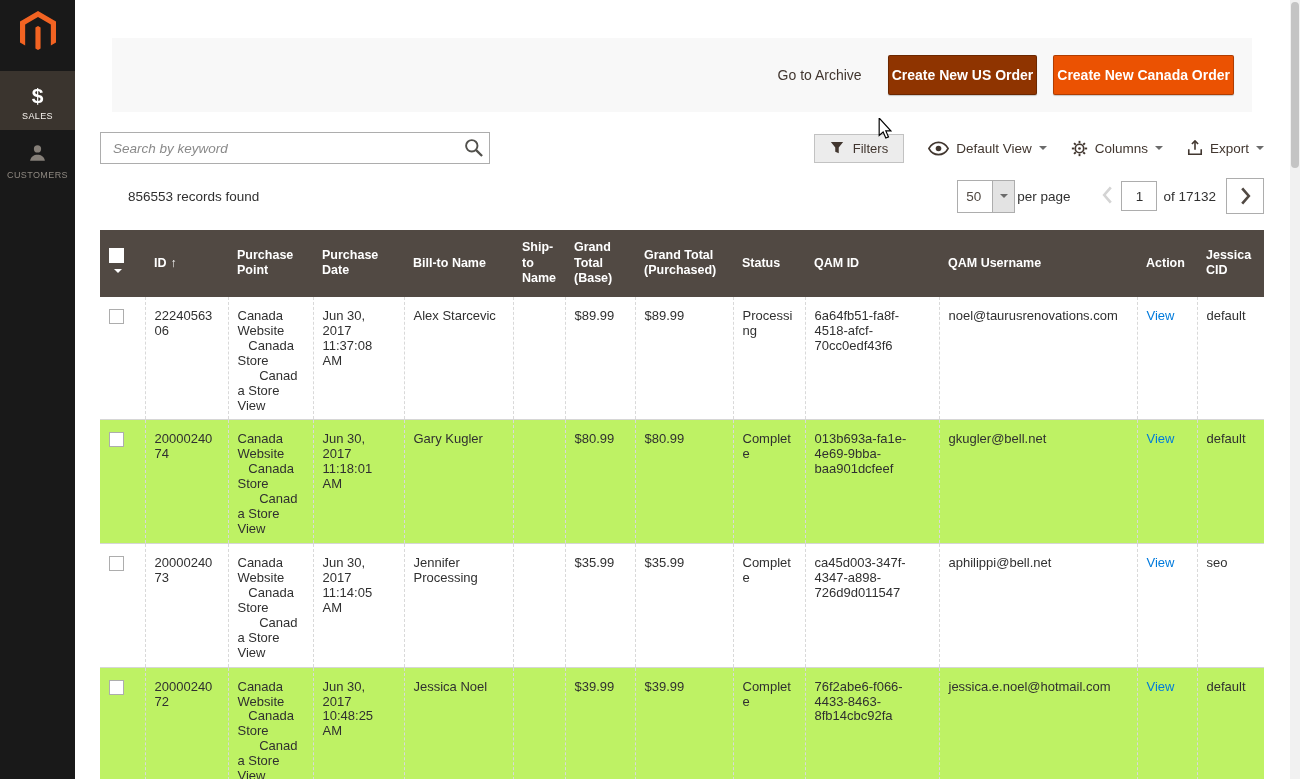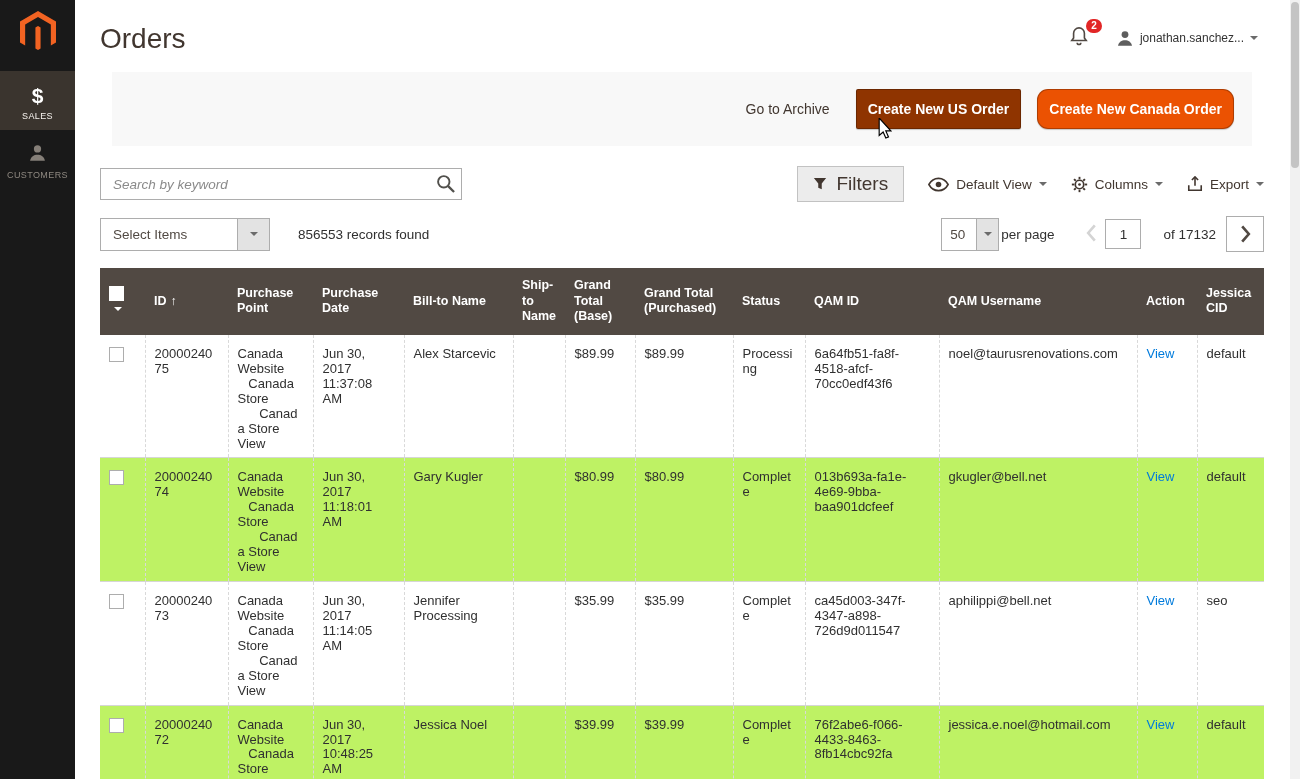--- a/index.html
+++ b/index.html
@@ -24,51 +24,51 @@
   .header-right{display:flex;align-items:center;gap:20px;margin-top:4px;margin-right:6px;}
   .notif{position:relative;cursor:pointer;padding-right:8px;}
   .badge{position:absolute;top:-7px;right:-6px;background:var(--badge-red,#e22626);color:#fff;
     font-size:10px;font-weight:bold;border-radius:9px;padding:1px 5px;line-height:12px;}
   .user{display:flex;align-items:center;gap:6px;cursor:pointer;font-size:12px;color:#333;}
   .caret{width:0;height:0;border-left:4px solid transparent;border-right:4px solid transparent;border-top:4px solid #6b6b6b;display:inline-block;}
   
   .page-actions{margin:16px 12px 0 12px;height:74px;background:#f8f8f8;
     display:flex;align-items:center;justify-content:flex-end;gap:16px;padding-right:18px;}
   .archive-link{font-size:14px;color:var(--text-dark,#41362f);cursor:pointer;margin-right:10px;text-decoration:none;}
-  .btn{font-size:14px;font-weight:bold;color:#fff;padding:11px 11px;border-radius:2px;cursor:pointer;border:1px solid rgba(0,0,0,.25);box-shadow:0 1px 1px rgba(0,0,0,.2);}
+  .btn{font-size:14px;font-weight:bold;color:#fff;padding:11px 3px;border-radius:2px;cursor:pointer;border:1px solid rgba(0,0,0,.25);box-shadow:0 1px 1px rgba(0,0,0,.2);}
   .btn.dark{background:var(--button-dark,#8f3400);}
-  .btn.orange{background:var(--brand-orange,#eb5202);border-radius:11px;}
+  .btn.orange{background:var(--brand-orange,#eb5202);}
   
   .grid-toolbar{margin-top:20px;display:flex;justify-content:space-between;align-items:center;}
-  .search-wrap{position:relative;width:362px;}
+  .search-wrap{position:relative;width:390px;}
   .search-input{width:100%;height:32px;border:1px solid #adadad;padding:0 38px 0 12px;font-size:13.5px;
     font-family:"Liberation Sans",sans-serif;color:#303030;}
   .search-input::placeholder{font-style:italic;color:#8a8a8a;}
   .search-btn{position:absolute;right:7px;top:6px;background:none;border:none;padding:0;cursor:pointer;}
   .toolbar-right{display:flex;align-items:center;gap:24px;}
   .filters-btn{display:flex;align-items:center;gap:9px;background:#ececec;border:1px solid #c2c2c2;
-    padding:6px 15px;font-size:19px;color:var(--text-dark,#41362f);cursor:pointer;font-weight:400;}
+    padding:6px 15px;font-size:13px;color:var(--text-dark,#41362f);cursor:pointer;font-weight:400;}
   .tb-control{display:flex;align-items:center;gap:7px;font-size:13.5px;color:var(--text-dark,#41362f);cursor:pointer;}
   
   .grid-controls{margin-top:14px;display:flex;justify-content:space-between;align-items:center;}
   .gc-left{display:flex;align-items:center;}
   .fake-select{height:33px;background:#fff;border:1px solid #adadad;display:flex;align-items:stretch;cursor:pointer;}
   .fake-select .sel-value{display:flex;align-items:center;padding:0 12px;font-size:13.5px;color:#514943;}
   .fake-select .sel-caret{width:32px;border-left:1px solid #adadad;background:#e3e3e3;display:flex;align-items:center;justify-content:center;}
   .select-items{width:170px;}
   .per-page-select{width:58px;}
   .per-page-select .sel-value{flex:1;justify-content:flex-start;padding:0 8px;}
   .per-page-select .sel-caret{width:22px;}
   .records{margin-left:28px;font-size:13.5px;color:#303030;}
   .gc-right{display:flex;align-items:center;gap:2px;}
   .per-page-label{font-size:13.5px;color:#303030;margin-right:24px;}
   .page-prev{background:none;border:none;cursor:default;padding:0 6px;}
   .page-input{width:36px;height:30px;border:1px solid #adadad;text-align:center;font-size:13.5px;color:#303030;
     font-family:"Liberation Sans",sans-serif;}
-  .page-total{font-size:13.5px;color:#303030;margin:0 8px 0 20px;text-align:right;}
+  .page-total{font-size:13.5px;color:#303030;margin:0 8px 0 4px;text-align:right;}
   .page-next{width:38px;height:36px;background:#fff;border:1px solid #adadad;cursor:pointer;display:flex;align-items:center;justify-content:center;}
   
   .orders-table{width:1164px;border-collapse:collapse;table-layout:fixed;margin-top:16px;}
   .orders-table thead th{background:var(--header-dark,#514943);color:#fff;font-size:12.5px;font-weight:bold;
     text-align:left;vertical-align:middle;padding:10px 9px;line-height:1.25;}
   .sort-arrow{margin-left:4px;font-size:12px;}
   .hdr-checkbox{display:inline-block;width:15px;height:15px;background:#fff;border:1px solid #fff;vertical-align:middle;cursor:pointer;}
   .hdr-caret{width:0;height:0;border-left:4px solid transparent;border-right:4px solid transparent;border-top:4px solid #fff;
     display:inline-block;margin-left:5px;vertical-align:middle;cursor:pointer;}
   .orders-table tbody td{vertical-align:top;padding:12px 9px 6px;font-size:13px;color:#303030;line-height:1.15;
@@ -104,40 +104,20 @@
             <circle cx="10" cy="6.2" r="3.8" fill="#857f78"></circle>
             <path d="M2.2 18.6c.8-4.2 4.1-6.2 7.8-6.2s7 2 7.8 6.2z" fill="#857f78"></path>
           </svg>
       </span>
       <span class="nav-label">CUSTOMERS</span>
     </div>
   </aside>
 
   <div class="main">
 
-    <div class="page-header">
-      <h1 class="page-title">Orders</h1>
-      <div class="header-right">
-        <div class="notif">
-          <svg width="18" height="20" viewBox="0 0 20 22">
-            <path d="M10 2a6 6 0 0 0-6 6v5.2L2 16h16l-2-2.8V8a6 6 0 0 0-6-6z" fill="none" stroke="#514943" stroke-width="1.8"></path>
-            <path d="M8 18.5a2 2 0 0 0 4 0" fill="none" stroke="#514943" stroke-width="1.8"></path>
-          </svg>
-          <span class="badge">2</span>
-        </div>
-        <div class="user">
-          <svg width="18" height="18" viewBox="0 0 20 20">
-            <circle cx="10" cy="6.2" r="3.8" fill="#5e5e5e"></circle>
-            <path d="M2.2 18.6c.8-4.2 4.1-6.2 7.8-6.2s7 2 7.8 6.2z" fill="#5e5e5e"></path>
-          </svg>
-          <span>jonathan.sanchez...</span>
-          <span class="caret"></span>
-        </div>
-      </div>
-    </div>
 
     <div class="page-actions">
       <a class="archive-link" href="#">Go to Archive</a>
       <button class="btn dark">Create New US Order</button>
       <button class="btn orange">Create New Canada Order</button>
     </div>
 
     <div class="grid-toolbar">
       <div class="search-wrap">
         <input class="search-input" type="text" placeholder="Search by keyword" style="">
@@ -190,26 +170,20 @@
             </g>
           </svg>
           <span>Export</span>
           <span class="caret"></span>
         </div>
       </div>
     </div>
 
     <div class="grid-controls">
       <div class="gc-left">
-        <div class="fake-select select-items">
-          <span class="sel-value" style="flex:1">Select Items</span>
-          <span class="sel-caret">
-              <span class="caret"></span>
-            </span>
-        </div>
         <span class="records">856553 records found</span>
       </div>
       <div class="gc-right">
         <div class="fake-select per-page-select">
           <span class="sel-value">50</span>
           <span class="sel-caret">
               <span class="caret"></span>
             </span>
         </div>
         <span class="per-page-label">per page</span>
@@ -259,21 +233,21 @@
           <th>Status</th>
           <th>QAM ID</th>
           <th>QAM Username</th>
           <th>Action</th>
           <th>Jessica CID</th>
         </tr>
       </thead>
       <tbody>
           <tr>
       <td><span class="checkbox"></span></td>
-      <td>2000024075</td>
+      <td>2224056306</td>
       <td>Canada Website
 &nbsp;&nbsp;&nbsp;Canada Store
 &nbsp;&nbsp;&nbsp;&nbsp;&nbsp;&nbsp;Canada Store View</td>
       <td>Jun 30, 2017
 11:37:08 AM</td>
       <td>Alex Starcevic</td>
       <td></td>
       <td>$89.99</td>
       <td>$89.99</td>
       <td>Processing</td>

